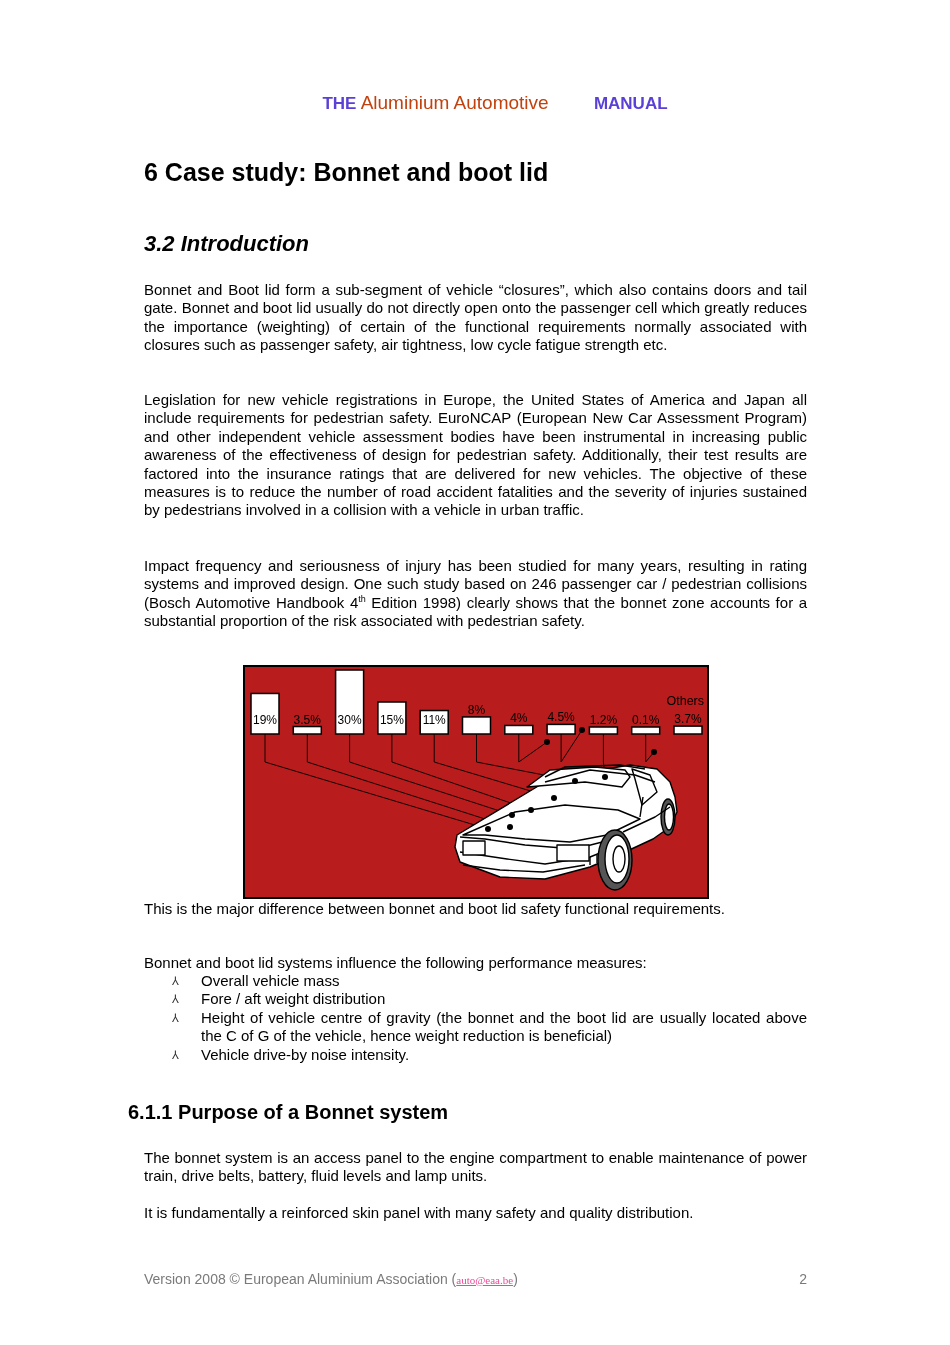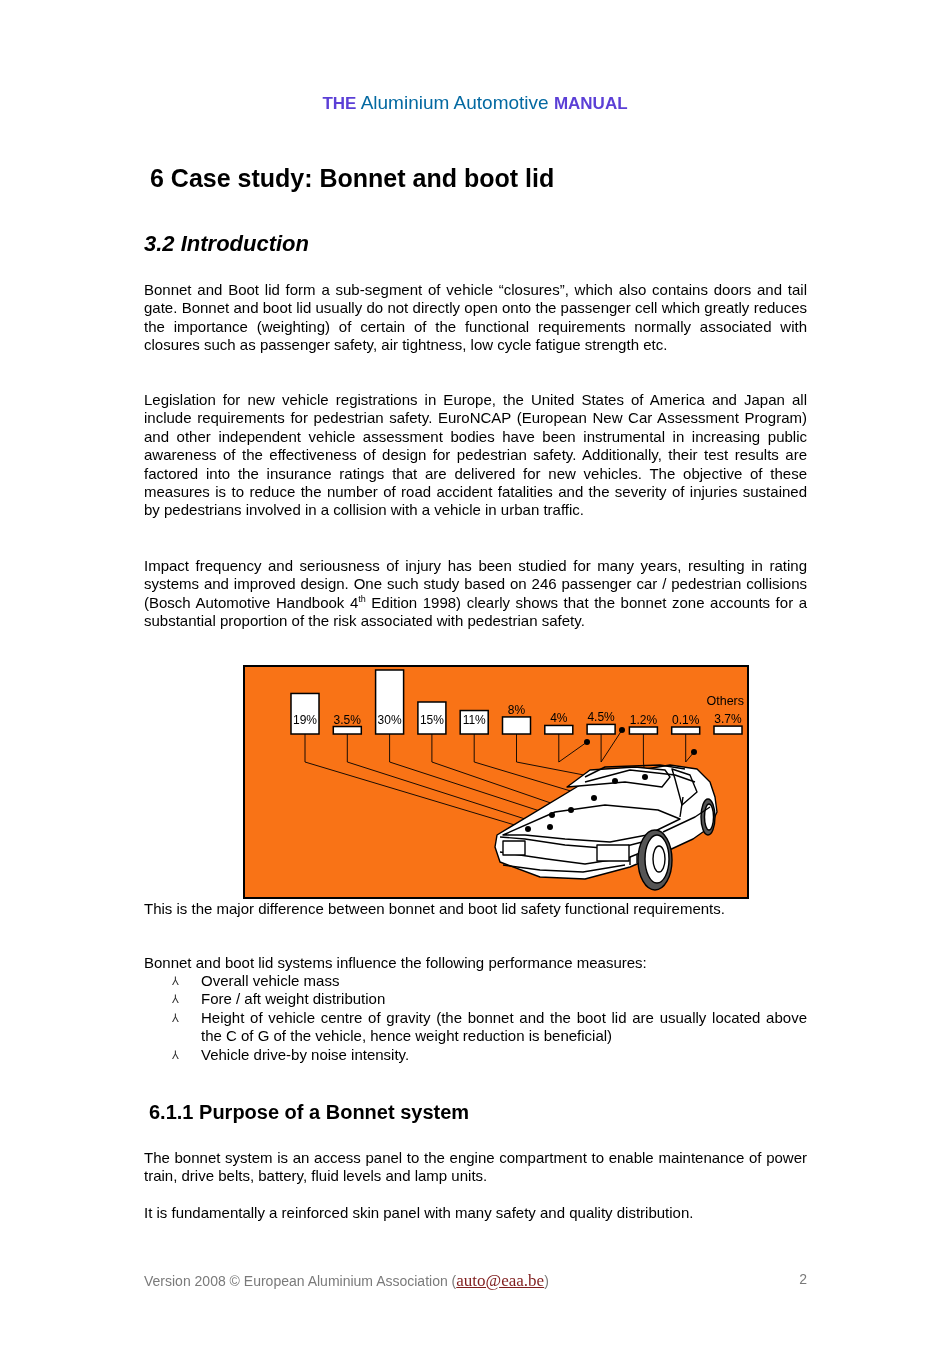--- a/index.html
+++ b/index.html
@@ -1,31 +1,31 @@
 <!DOCTYPE html>
 <html><head>
 <meta charset="utf-8">
 <style>
   html, body { margin:0; padding:0; background:#ffffff; }
   body { width:950px; height:1345px; position:relative; font-family:"Liberation Sans", sans-serif; color:#000; }
   .header { position:absolute; top:92px; left:0; width:950px; text-align:center; font-size:19px; }
-  .header .blue { color:#5b3fd6; font-weight:bold; font-size:17px; }
-  .header .grey { color:#0369a1;margin-top:8px; }
-  h1 { position:absolute; top:158px; left:144px; margin:6px; font-size:25px; font-weight:bold; }
+  .header .blue { color:#5b3fd6; font-weight:bold; font-size:17px;margin-left:40px; }
+  .header .grey { color:#c2410c;margin-top:8px; }
+  h1 { position:absolute; top:158px; left:144px; margin:0; font-size:25px; font-weight:bold; }
   h2 { position:absolute; top:231px; left:144px; margin:0; font-size:22px; font-weight:bold; font-style:italic; }
-  h3 { position:absolute; top:1101px; left:149px; margin:0; font-size:20px; font-weight:bold; }
+  h3 { position:absolute; top:1101px; left:128px; margin:0; font-size:20px; font-weight:bold; }
   .para { position:absolute; left:144px; width:663px; font-size:15px; line-height:18.4px; text-align:justify; margin:0; }
   sup { font-size:9px; line-height:0; }
-  .figure { position:absolute; left:243px; top:665px; width:462px; height:230px; border:2px solid #000; background:#f97316;padding-left:40px; }
+  .figure { position:absolute; left:243px; top:665px; width:462px; height:230px; border:2px solid #000; background:#b91c1c; }
   .figure svg { width:100%; height:100%; display:block; }
   .bullets { position:absolute; left:172px; top:972px; width:635px; margin:0; padding:0; list-style:none; font-size:15px; line-height:18.4px; }
   .bullets li { position:relative; padding-left:29px; text-align:justify; }
   .bullets li .bmark { position:absolute; left:0; top:0; font-size:12px; color:#333; }
   .footer { position:absolute; top:1271px; left:144px; width:663px; font-size:14px; color:#7a7a7a; }
-  .footer a { color:#7f1d1d; text-decoration:underline; font-family:"Liberation Serif", serif; font-size:17px; }
+  .footer a { color:#ec4899; text-decoration:underline; font-family:"Liberation Serif", serif; font-size:11px; }
   .footer .pg { position:absolute; right:0; top:0; }
 </style>
 </head>
 <body>
 
 <div class="header">
   <span class="blue">THE</span>
   <span class="grey">Aluminium Automotive</span>
   <span class="blue">MANUAL</span>
 </div>

